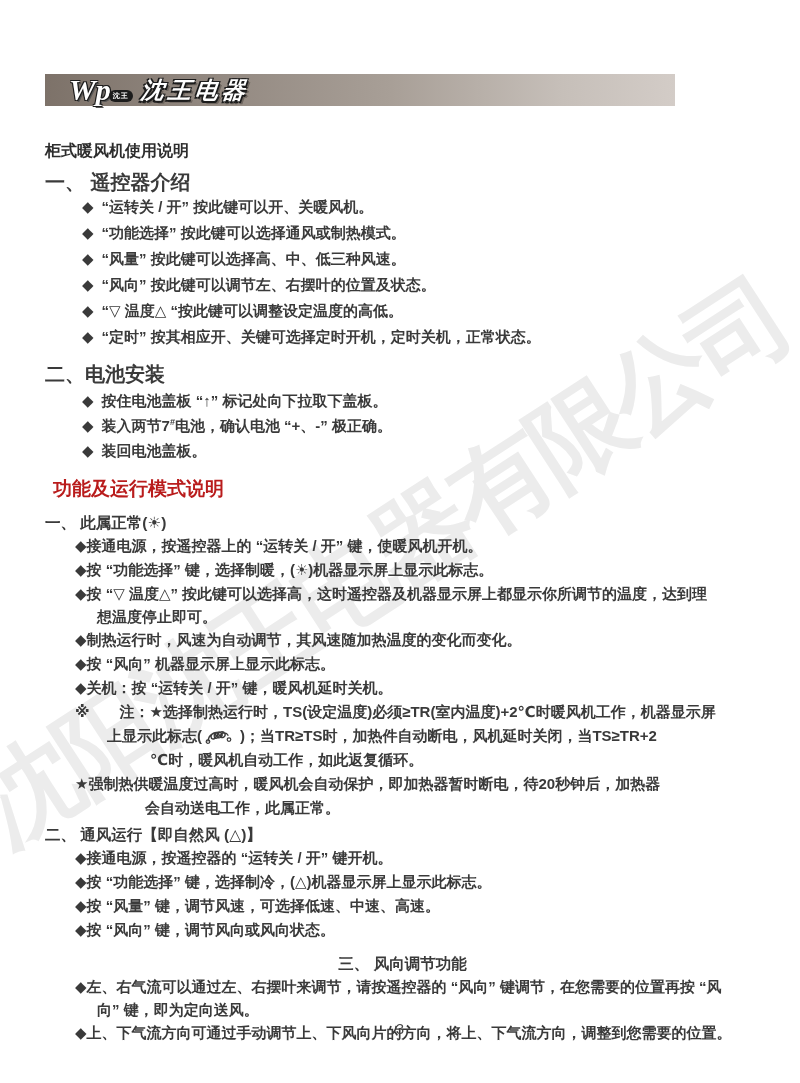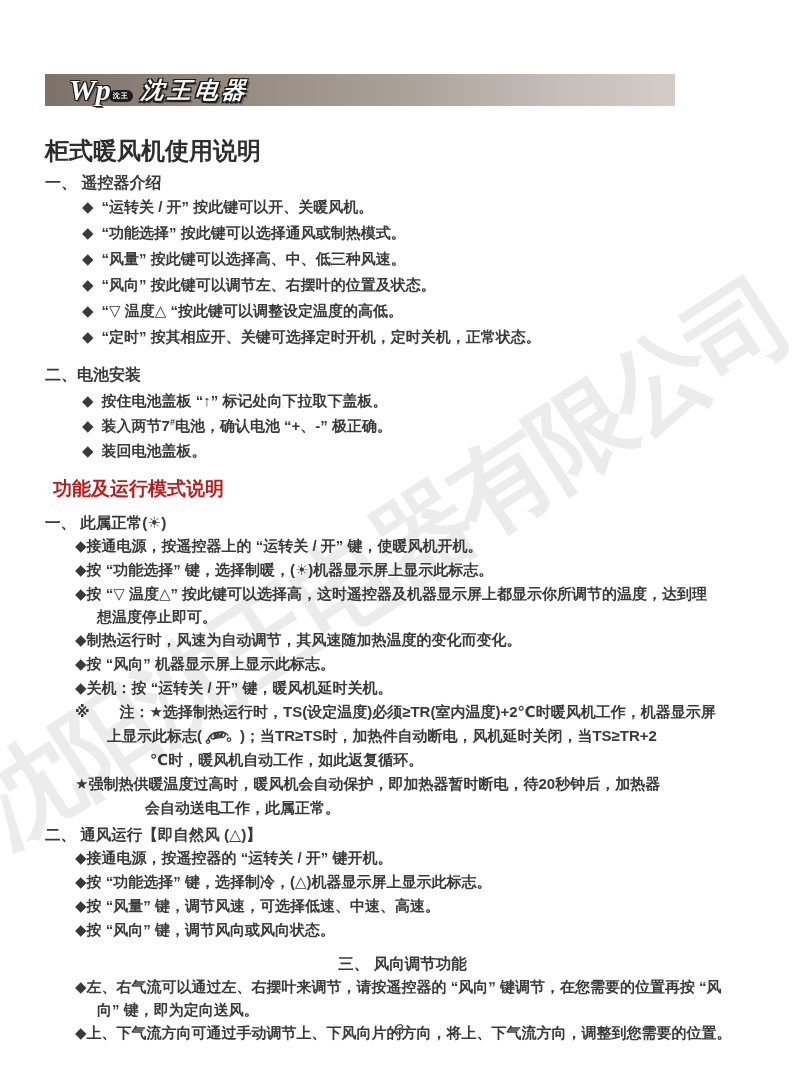--- a/index.html
+++ b/index.html
@@ -15,23 +15,23 @@
   .wp{font-family:"Liberation Serif","DejaVu Serif",serif;font-style:italic;font-size:30px;
       color:#fff;line-height:1;
       text-shadow:-1px -1px 0 #1c1c1c,1px -1px 0 #1c1c1c,-1px 1px 0 #1c1c1c,1px 1px 0 #1c1c1c,2px 2px 0 #555;text-align:right;}
   .badge{background:#1c1c1c;color:#fff;font-size:7px;line-height:12px;border-radius:7px;
       padding:0 4px;margin:12px 8px 0 -2px;letter-spacing:1px;}
   .brand{font-size:23px;font-style:italic;letter-spacing:4px;color:#fff;transform:skewX(-6deg);line-height:1;
       text-shadow:-1.5px -1.5px 0 #1c1c1c,1.5px -1.5px 0 #1c1c1c,-1.5px 1.5px 0 #1c1c1c,1.5px 1.5px 0 #1c1c1c,3px 3px 0 #6e665f;}
   
   .content{position:absolute;left:45px;top:139px;width:715px;z-index:1;}
   .txt,.shead,.t1,.t2,.fnhead,.nl,.cont{white-space:pre-wrap;}
-  .t1{font-size:24px;line-height:24px;margin:0 0 8px 0;color:#2d2d2d;}
+  .t1{font-size:16px;line-height:24px;margin:0 0 8px 0;color:#2d2d2d;}
   .t2{font-size:19px;line-height:24px;margin:14px 0 10px 8px;color:#b91c1c;}
-  .shead{font-size:16px;line-height:23px;}
+  .shead{font-size:20px;line-height:23px;}
   .list1{padding-left:37px;}
   .list1 .li{display:flex;line-height:26px;font-size:15px;}
   .list1 .b{margin-right:8px;}
   .list2{padding-left:37px;margin-top:2px;}
   .list2 .li{display:flex;line-height:25px;font-size:15px;}
   .list2 .b{margin-right:8px;}
   .fnhead{font-size:15.5px;line-height:23px;margin-top:7px;}
   .fnlist{padding-left:30px;}
   .fnlist .li{display:flex;line-height:24px;font-size:15px;}
   .cont{margin-left:22px;line-height:22px;font-size:15px;}

